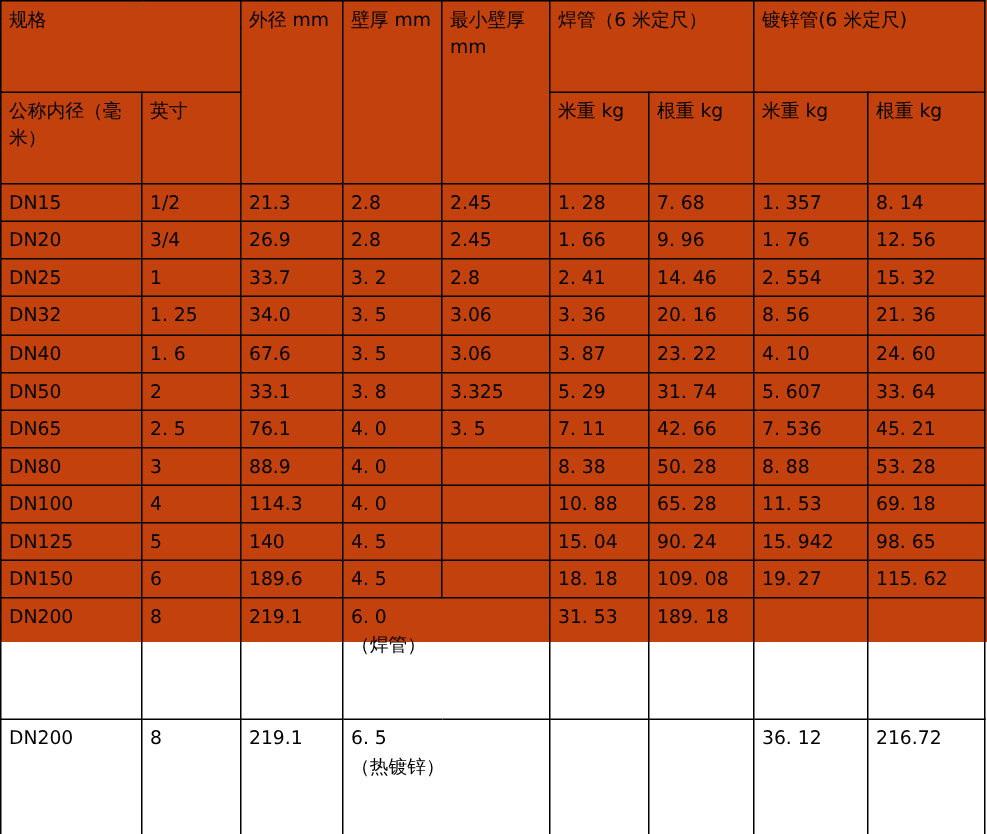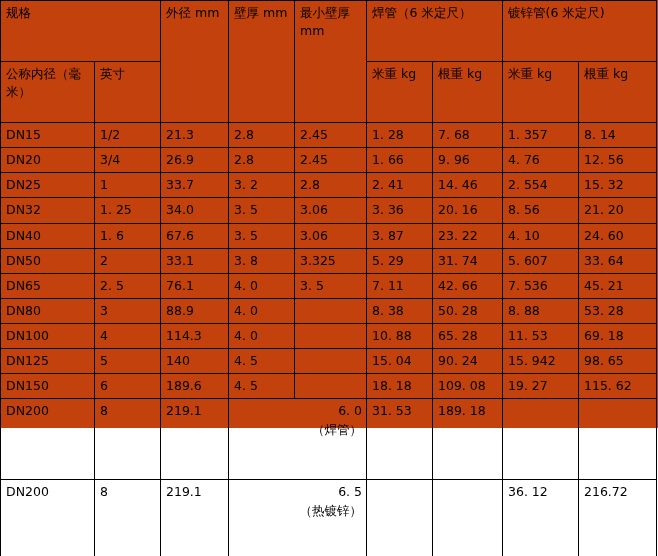--- a/index.html
+++ b/index.html
@@ -46,21 +46,21 @@
   col.c7 { width: 76px; }
   col.c8 { width: 78px; }
 
   .hdr-row td {
     font-size: 12.5px;
   }
   .r-tall td { height: 54px; }
   .r-big td { height: 74px; }
   .r-big2 td { height: 70px; }
   .cell-merge-center {
-    text-align: right;
+    text-align: left;
   }
   .blank { }
 </style>
 </head>
 <body>
 
 <div class="sheet">
   <table class="pipe-table">
     <colgroup>
       <col class="c0">
@@ -103,21 +103,21 @@
         <td>8. 14</td>
       </tr>
       <tr>
         <td>DN20</td>
         <td>3/4</td>
         <td>26.9</td>
         <td>2.8</td>
         <td>2.45</td>
         <td>1. 66</td>
         <td>9. 96</td>
-        <td>4. 76</td>
+        <td>1. 76</td>
         <td>12. 56</td>
       </tr>
       <tr>
         <td>DN25</td>
         <td>1</td>
         <td>33.7</td>
         <td>3. 2</td>
         <td>2.8</td>
         <td>2. 41</td>
         <td>14. 46</td>
@@ -126,21 +126,21 @@
       </tr>
       <tr>
         <td>DN32</td>
         <td>1. 25</td>
         <td>34.0</td>
         <td>3. 5</td>
         <td>3.06</td>
         <td>3. 36</td>
         <td>20. 16</td>
         <td>8. 56</td>
-        <td>21. 20</td>
+        <td>21. 36</td>
       </tr>
       <tr>
         <td>DN40</td>
         <td>1. 6</td>
         <td>67.6</td>
         <td>3. 5</td>
         <td>3.06</td>
         <td>3. 87</td>
         <td>23. 22</td>
         <td>4. 10</td>

